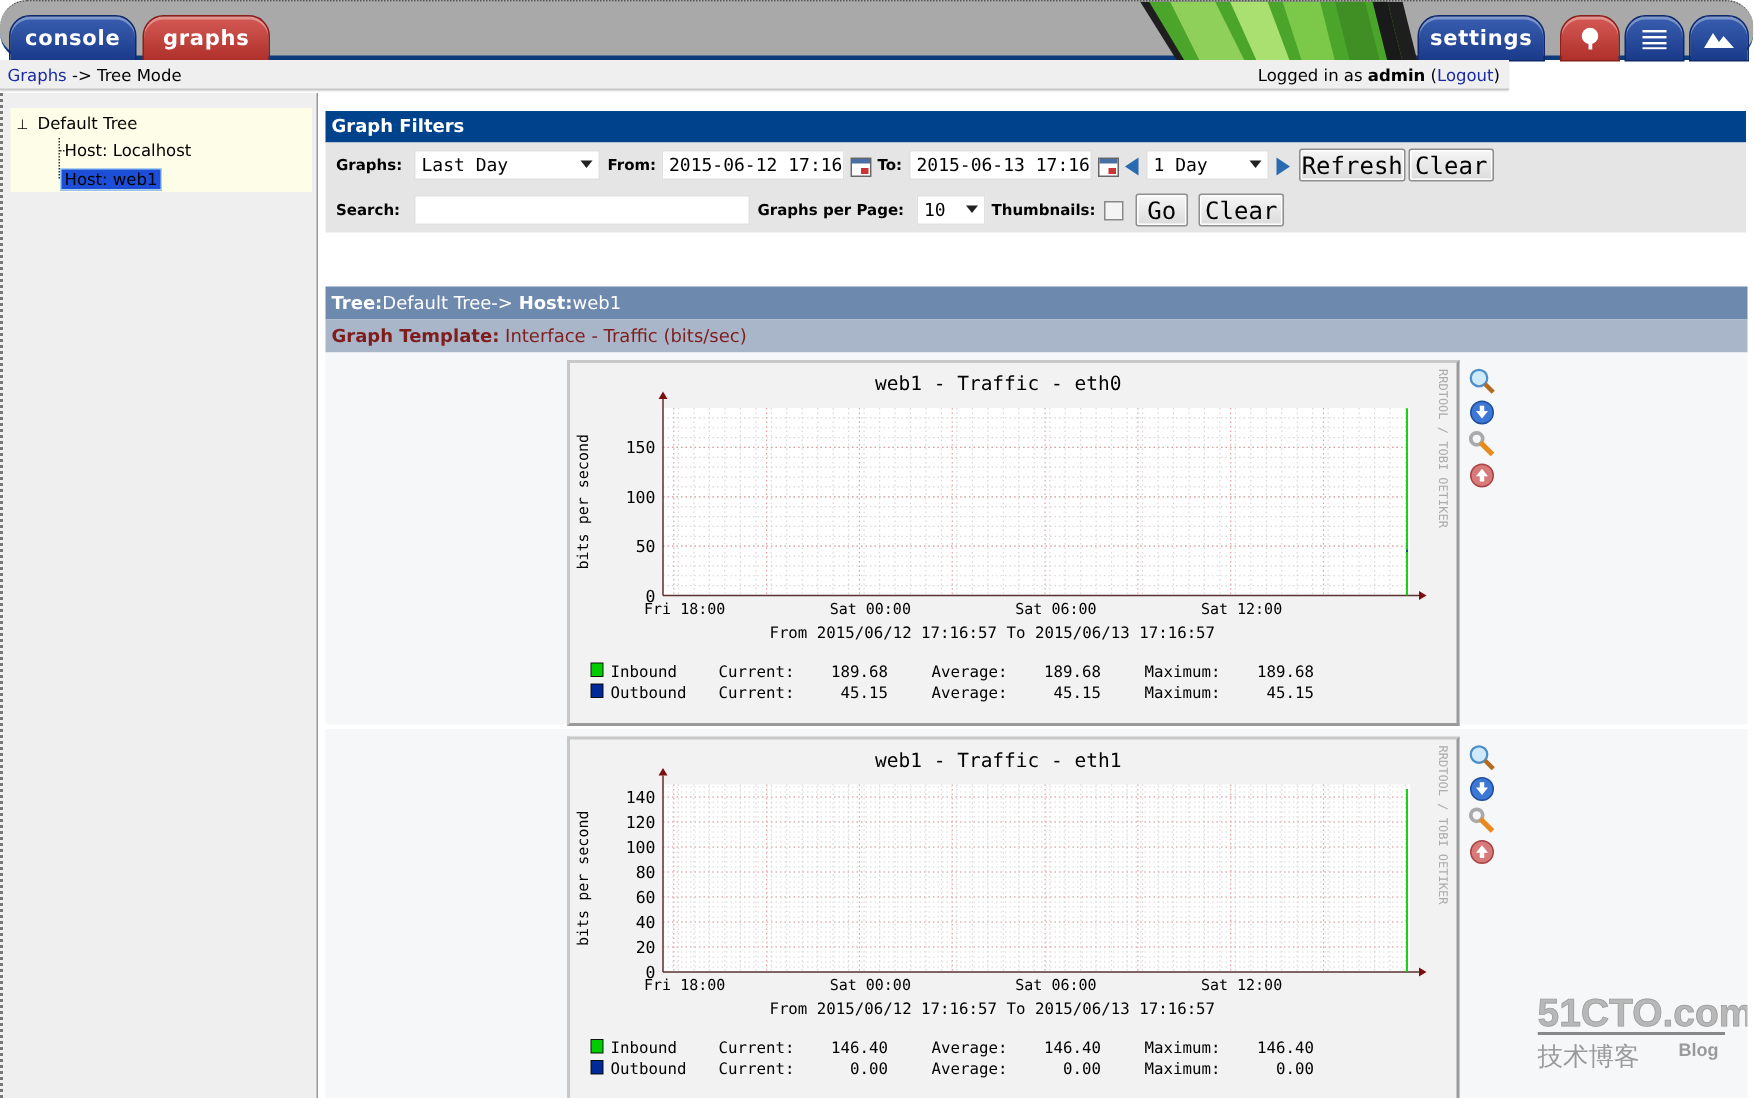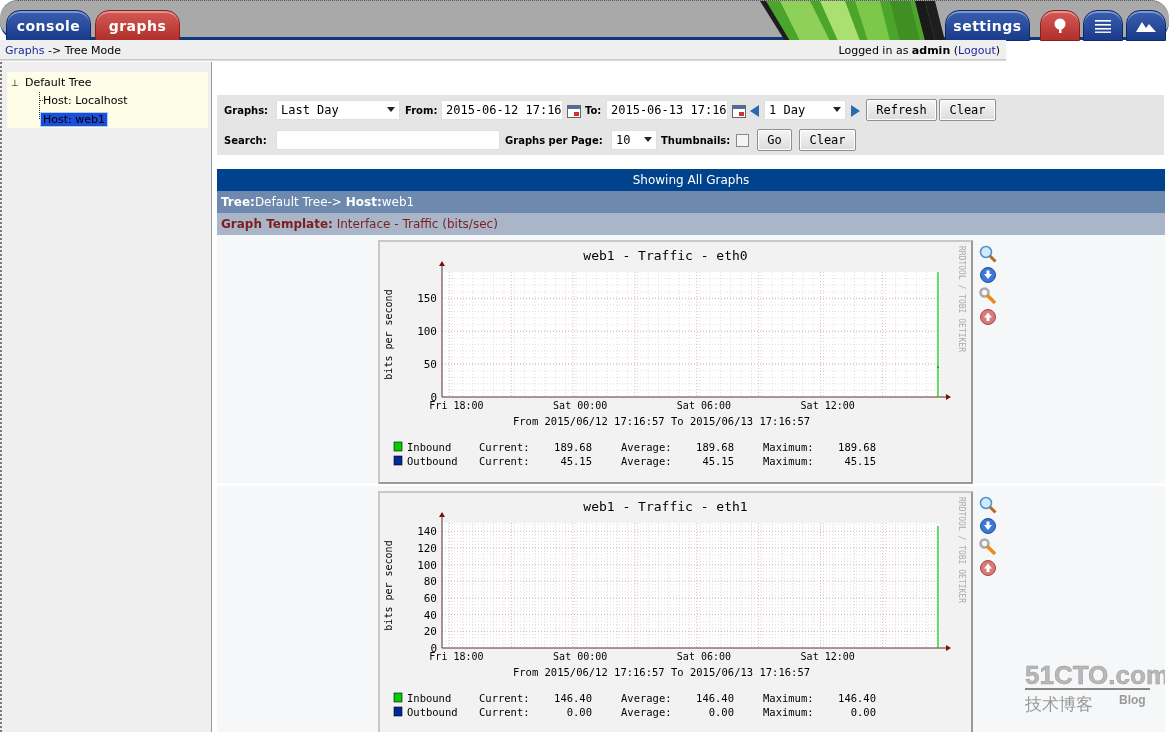--- a/index.html
+++ b/index.html
@@ -96,21 +96,21 @@
   .sel, .inp {
     position: absolute; height: 20px; background: #fff; border: 1px solid #e0e0e0;
     font-family: "DejaVu Sans Mono", "Liberation Mono", monospace; font-size: 12px;
     padding: 2px 4px; white-space: nowrap;
   }
   .sel .arrow { position: absolute; right: 4px; top: 6px; width: 0; height: 0;
     border-left: 4px solid transparent; border-right: 4px solid transparent; border-top: 5px solid #222; }
   .btn {
     position: absolute; height: 22px; background: linear-gradient(#f6f6f6, #dcdcdc);
     border: 1px solid #8e8e8e; border-radius: 2px;
-    font-family: "DejaVu Sans Mono", "Liberation Mono", monospace; font-size: 12px;
+    font-family: "DejaVu Sans Mono", "Liberation Mono", monospace; font-size: 16px;
     display: flex; align-items: center; justify-content: center; cursor: pointer;
     box-shadow: inset 0 0 0 1px #fff;
   }
   .cal-icon { position: absolute; width: 14px; height: 13px; border: 1px solid #666; background: #fff; }
   .cal-icon:before { content: ""; position: absolute; left: 0; top: 0; right: 0; height: 3px; background: #4a6fa5; }
   .cal-icon:after { content: ""; position: absolute; right: 1px; bottom: 1px; width: 5px; height: 4px; background: #c33; }
   .nav-arrow { position: absolute; width: 0; height: 0; cursor: pointer; }
   .nav-left { border-top: 6px solid transparent; border-bottom: 6px solid transparent; border-right: 9px solid #2a6ab0; }
   .nav-right { border-top: 6px solid transparent; border-bottom: 6px solid transparent; border-left: 9px solid #2a6ab0; }
   .chk { position: absolute; width: 13px; height: 13px; border: 1px solid #888; background: #f4f4f4; cursor: pointer; }
@@ -208,20 +208,21 @@
     <div class="tree-node tree-root">
       <span class="expander">⊥</span><span>Default Tree</span>
     </div>
     <div class="tree-lines"></div>
     <div class="tree-node tree-host1">Host: Localhost</div>
     <div class="tree-node tree-host2">Host: web1</div>
   </div>
 </div>
 
 <div class="main">
+  <div class="filters-header">Graph Filters</div>
   <div class="filters-body">
 
     <span class="lbl" style="left:7px;top:10px;">Graphs:</span>
     <div class="sel" style="left:59px;top:5px;width:124px;">
       <span>Last Day</span><span class="arrow"></span>
     </div>
     <span class="lbl" style="left:188px;top:10px;">From:</span>
     <div class="inp" style="left:224px;top:5px;width:122px;">2015-06-12 17:16</div>
     <span class="cal-icon" style="left:350px;top:10px;"></span>
     <span class="lbl" style="left:368px;top:10px;">To:</span>
@@ -240,21 +241,20 @@
     <span class="lbl" style="left:288px;top:40px;text-align:right;">Graphs per Page:</span>
     <div class="sel" style="left:394px;top:35px;width:46px;">
       <span>10</span><span class="arrow"></span>
     </div>
     <span class="lbl" style="left:444px;top:40px;">Thumbnails:</span>
     <span class="chk" style="left:519px;top:39px;"></span>
     <div class="btn" style="left:540px;top:34px;width:35px;">Go</div>
     <div class="btn" style="left:582px;top:34px;width:57px;">Clear</div>
   </div>
 
-  <div class="showing-bar">Showing All Graphs</div>
   <div class="tree-bar">
     <b>Tree:</b><span>Default Tree-&gt;</span>
     <b>Host:</b><span>web1</span>
   </div>
   <div class="tmpl-bar">
     <b>Graph Template:</b>
     <span>Interface - Traffic (bits/sec)</span>
   </div>
 
   <div class="graph-row r1">

